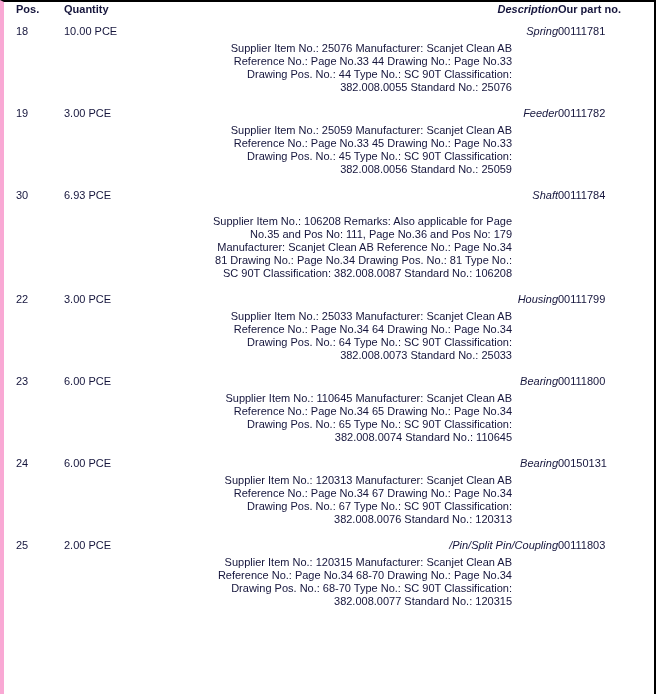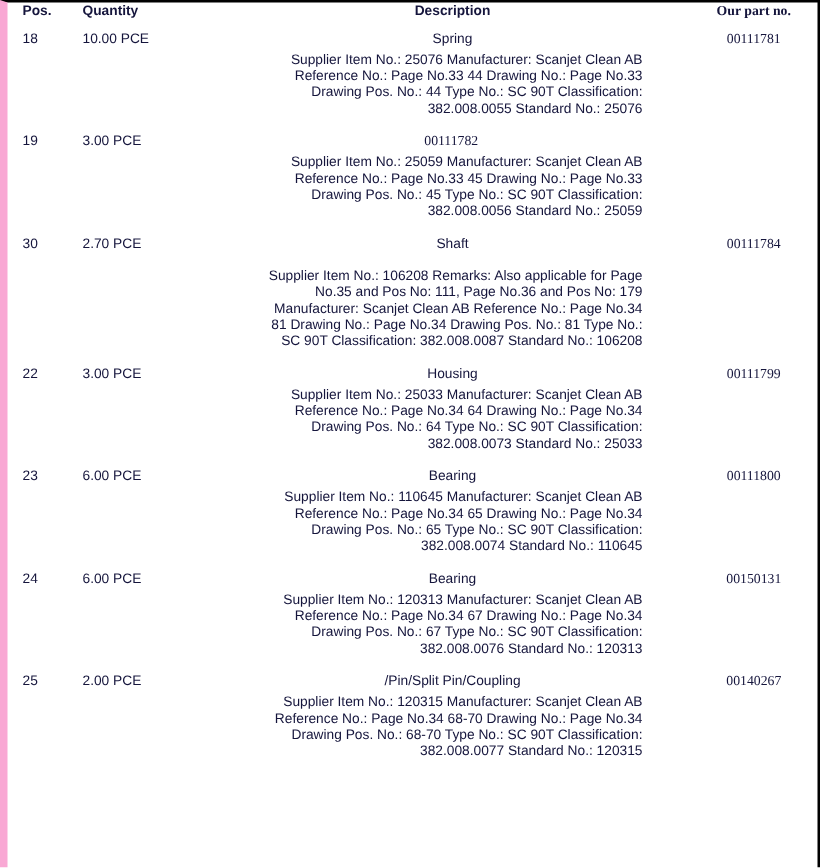--- a/index.html
+++ b/index.html
@@ -7,21 +7,21 @@
     padding: 0;
     background: #ffffff;
   }
   .page {
     position: relative;
     width: 656px;
     height: 694px;
     box-sizing: border-box;
     background: #ffffff;
     border-top: 2px solid #000000;
-    border-left: 6px solid #f9a8d4;
+    border-left: 4px solid #f9a8d4;
     border-right: 2px solid #000000;
     font-family: "Liberation Sans", sans-serif;
     color: #15153c;
     overflow: hidden;
   }
   .content {
     padding: 1px 6px 0 12px;
   }
   .grid-line {
     display: grid;
@@ -29,22 +29,22 @@
     align-items: baseline;
     font-size: 11px;
     line-height: 13px;
   }
   .header-row {
     font-weight: bold;
     margin-bottom: 9px;
   }
   .cell-pos   { text-align: left; }
   .cell-qty   { text-align: left; }
-  .cell-desc  { text-align: center; padding-left: 2px; }
-  .cell-part  { text-align: center; font-family: Liberation Serif, serif; }
+  .cell-desc  { text-align: right; padding-left: 2px; font-style: italic; }
+  .cell-part  { text-align: left; }
   .item-row { margin-bottom: 13px; }
   .item-row .grid-line { margin-bottom: 4px; }
   .item-details {
     margin-left: 146px;
     padding-left: 2px;
     width: 348px;
     font-size: 11px;
     line-height: 13px;
     white-space: pre-line;
     text-align: right;
@@ -77,32 +77,33 @@
 Reference No.: Page No.33 44 Drawing No.: Page No.33
 Drawing Pos. No.: 44 Type No.: SC 90T Classification:
 382.008.0055 Standard No.: 25076</div>
   </div>
 
   <div class="item-row">
     <div class="grid-line">
       <div class="cell-pos">19</div>
       <div class="cell-qty">3.00 PCE</div>
       <div></div>
+      <div class="cell-desc">Feeder</div>
       <div class="cell-part">00111782</div>
     </div>
     <div class="item-details">Supplier Item No.: 25059 Manufacturer: Scanjet Clean AB
 Reference No.: Page No.33 45 Drawing No.: Page No.33
 Drawing Pos. No.: 45 Type No.: SC 90T Classification:
 382.008.0056 Standard No.: 25059</div>
   </div>
 
   <div class="item-row">
     <div class="grid-line">
       <div class="cell-pos">30</div>
-      <div class="cell-qty">2.70 PCE</div>
+      <div class="cell-qty">6.93 PCE</div>
       <div></div>
       <div class="cell-desc">Shaft</div>
       <div class="cell-part">00111784</div>
     </div>
   </div>
 
   <div class="item-row">
     <div class="item-details">Supplier Item No.: 106208 Remarks: Also applicable for Page
 No.35 and Pos No: 111, Page No.36 and Pos No: 179
 Manufacturer: Scanjet Clean AB Reference No.: Page No.34
@@ -151,21 +152,21 @@
 Drawing Pos. No.: 67 Type No.: SC 90T Classification:
 382.008.0076 Standard No.: 120313</div>
   </div>
 
   <div class="item-row">
     <div class="grid-line">
       <div class="cell-pos">25</div>
       <div class="cell-qty">2.00 PCE</div>
       <div></div>
       <div class="cell-desc">/Pin/Split Pin/Coupling</div>
-      <div class="cell-part">00140267</div>
+      <div class="cell-part">00111803</div>
     </div>
     <div class="item-details">Supplier Item No.: 120315 Manufacturer: Scanjet Clean AB
 Reference No.: Page No.34 68-70 Drawing No.: Page No.34
 Drawing Pos. No.: 68-70 Type No.: SC 90T Classification:
 382.008.0077 Standard No.: 120315</div>
   </div>
 </div>
 
   </div>
 </div>

